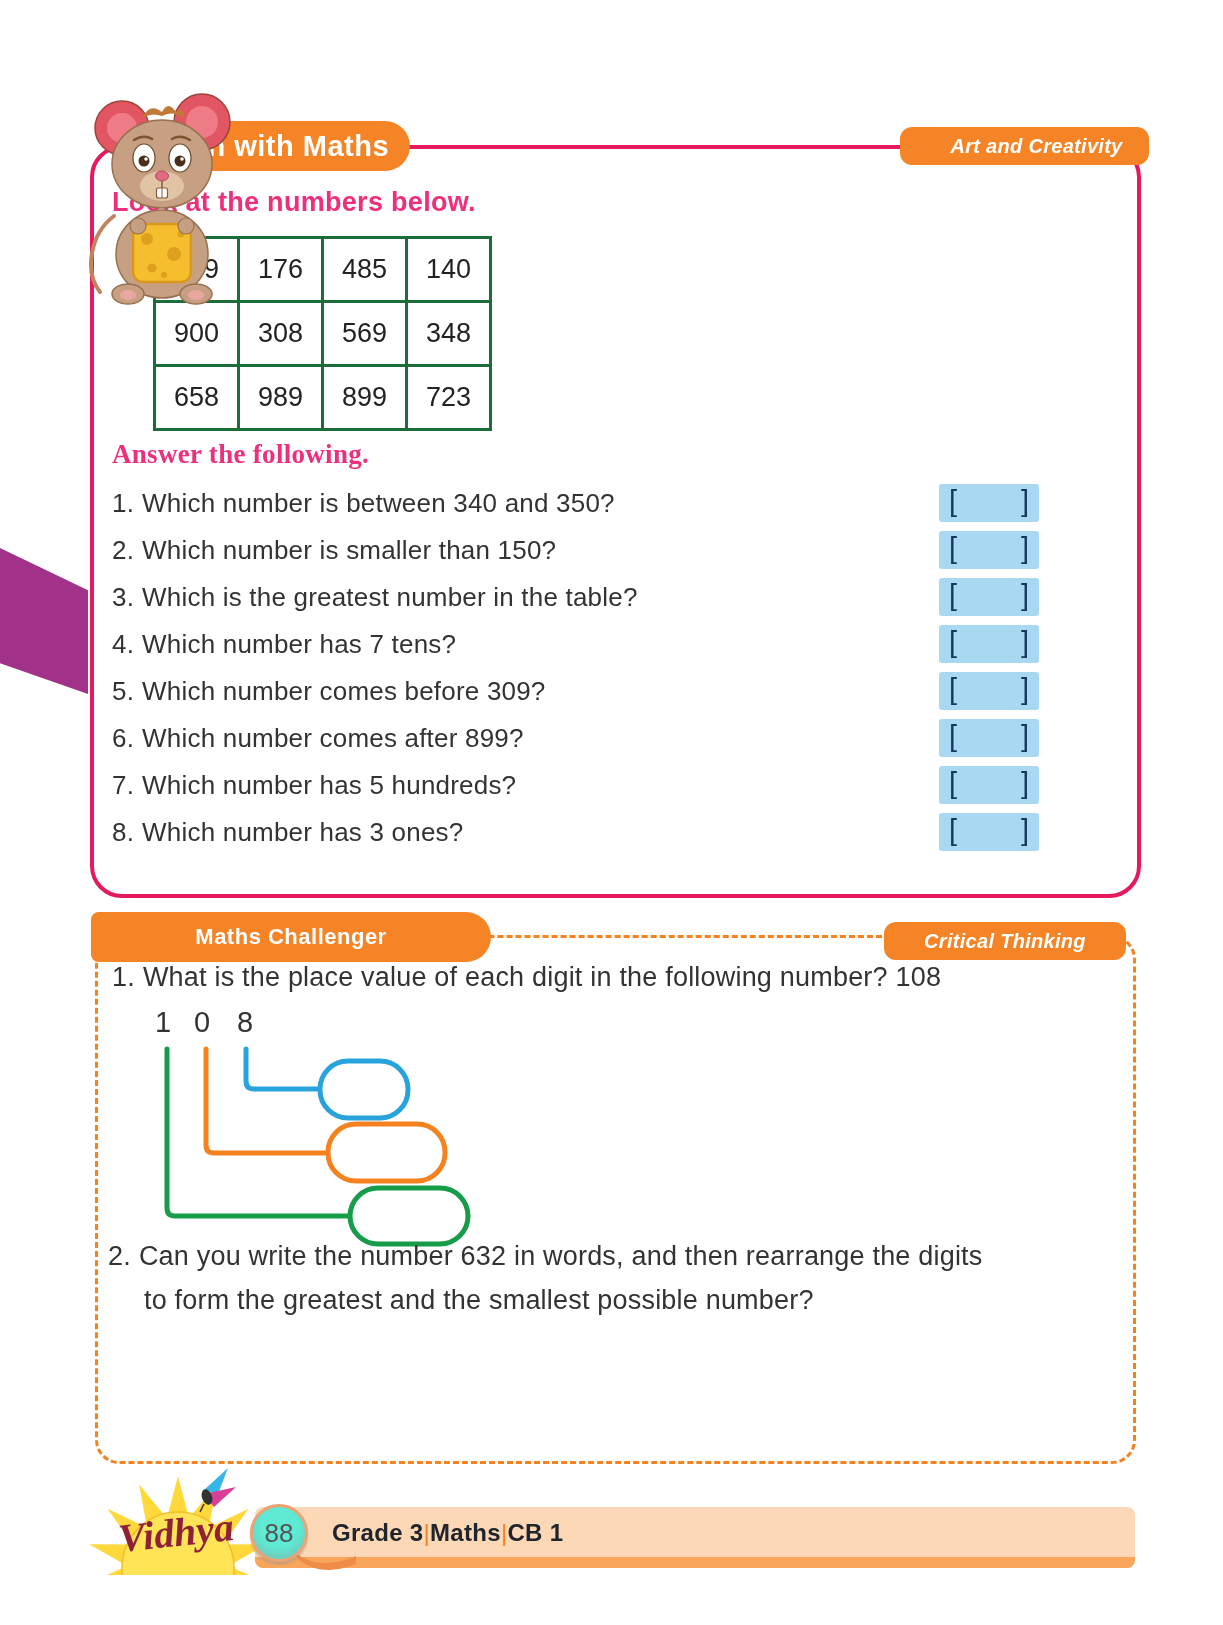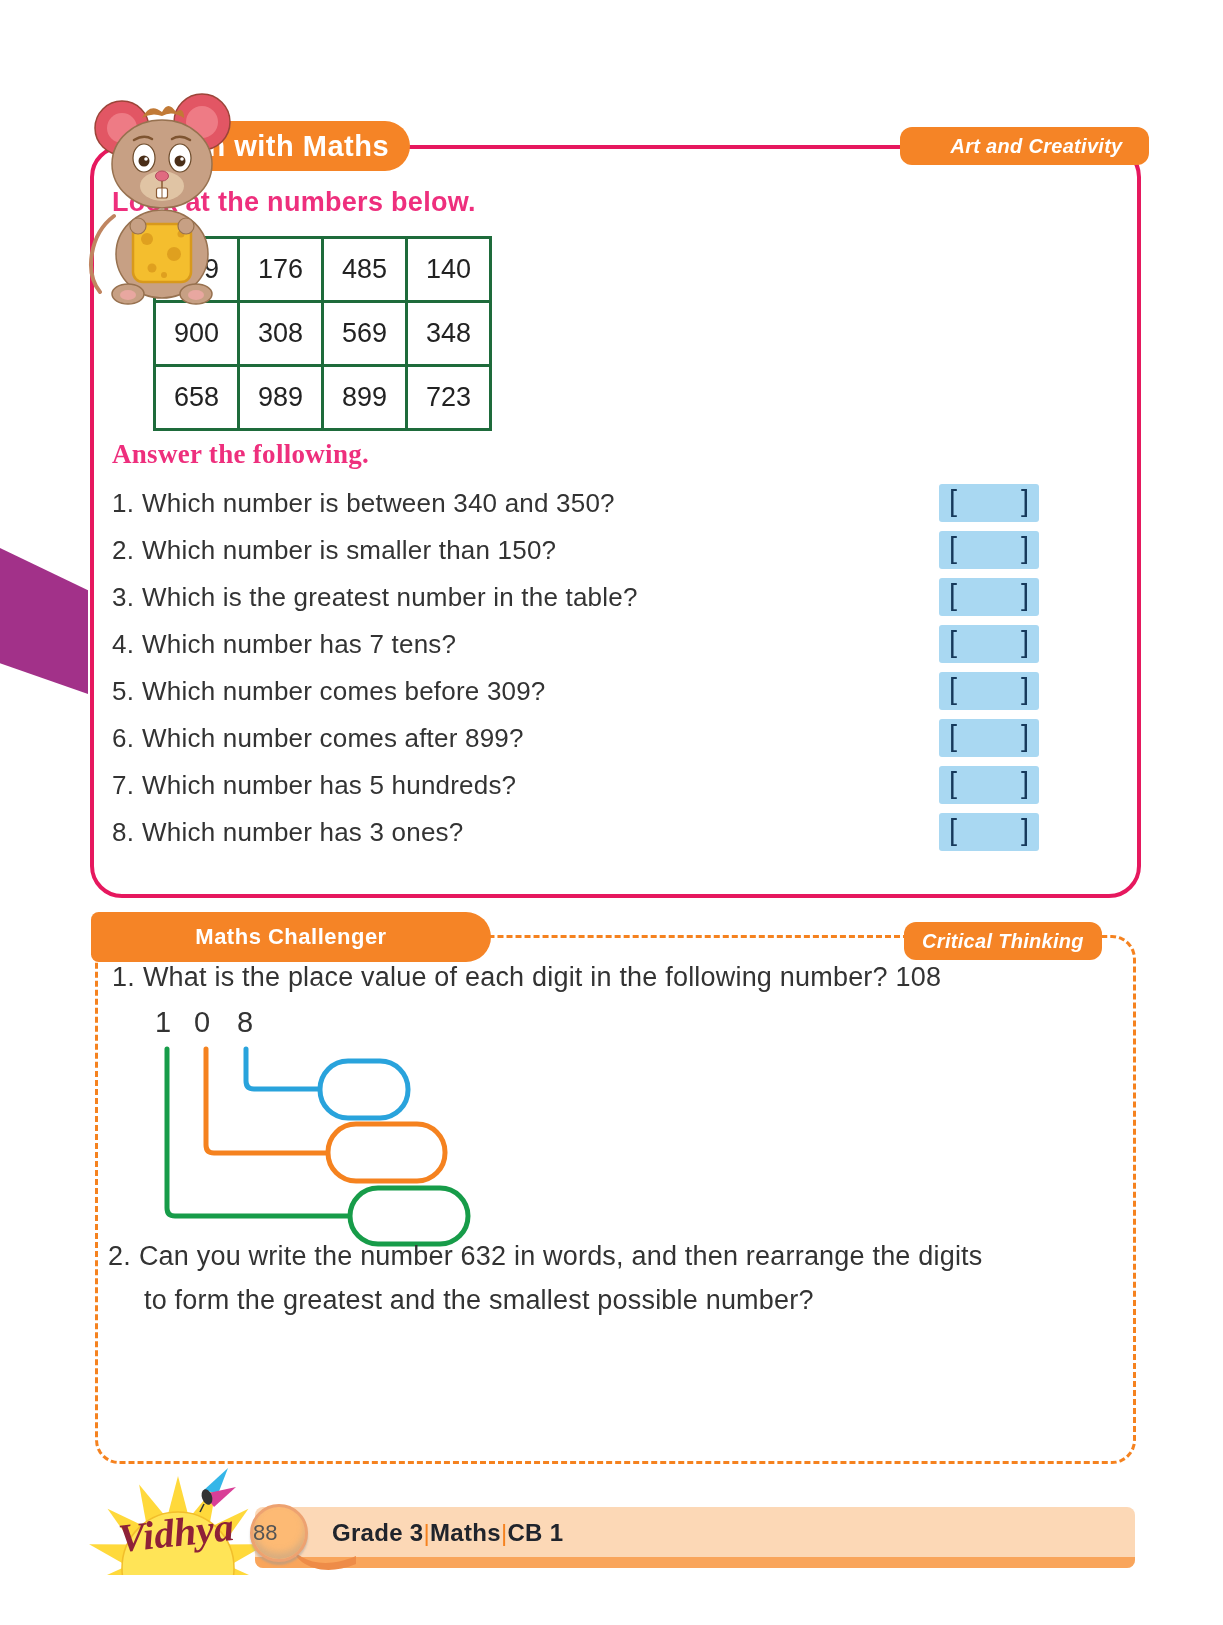--- a/index.html
+++ b/index.html
@@ -45,36 +45,36 @@
     display:flex;align-items:center;justify-content:space-between;
     padding:0 10px;box-sizing:border-box;flex:0 0 auto;
   }
   .bracket{font-size:29px;color:#16395B;font-weight:500;line-height:1;padding-bottom:4px;}
   
   .challenger-box{
     position:absolute;left:95px;top:935px;width:1035px;height:523px;
     border:3px dashed #F5821F;border-radius:24px;background:#fff;
   }
   .banner2{left:-7px;top:-26px;width:400px;height:50px;border-radius:8px 26px 26px 8px;font-size:22px;letter-spacing:.5px;}
-  .badge2{left:806px;top:-16px;width:198px;height:38px;}
+  .badge2{left:786px;top:-16px;width:242px;height:38px;}
   .ch-q{position:absolute;font-size:27px;color:#333;letter-spacing:.2px;white-space:nowrap;}
   .digit{position:absolute;font-size:29px;color:#333;top:68px;}
   .pv-svg{position:absolute;left:45px;top:103px;}
   
   .footer-bar{
     position:absolute;left:255px;top:1507px;width:880px;height:61px;
     background:#FCD8B6;border-radius:8px;
   }
   .footer-strip{position:absolute;left:0;bottom:0;width:100%;height:11px;background:#F9A55B;border-radius:0 0 8px 8px;}
   .footer-swoosh{position:absolute;left:288px;top:1540px;z-index:5;}
   .page-circle{
     position:absolute;left:250px;top:1504px;width:58px;height:58px;border-radius:50%;
-    background:#fdba74;border:3px solid #EDA271;box-sizing:border-box;z-index:6;
-    display:flex;align-items:center;justify-content:flex-start;
-    font-size:22px;color:#555;
+    background:#5eead4;border:3px solid #EDA271;box-sizing:border-box;z-index:6;
+    display:flex;align-items:center;justify-content:center;
+    font-size:26px;color:#555;
     box-shadow:0 3px 2px rgba(150,150,150,.45), inset 0 -6px 7px rgba(150,150,150,.35);
   }
   .footer-text{
     position:absolute;left:332px;top:1507px;height:52px;display:flex;align-items:center;
     font-size:24px;font-weight:bold;color:#20242C;z-index:6;letter-spacing:.3px;
   }
   .footer-sep{color:#F5821F;font-weight:normal;}
   .sun-logo{position:absolute;left:86px;top:1460px;}
 </style>
 </head>

